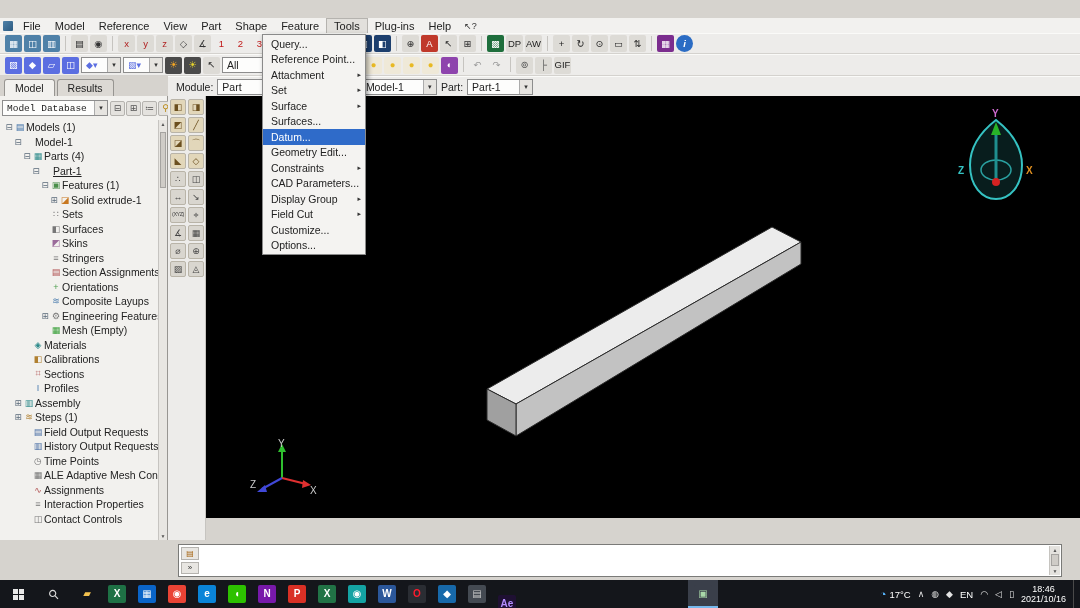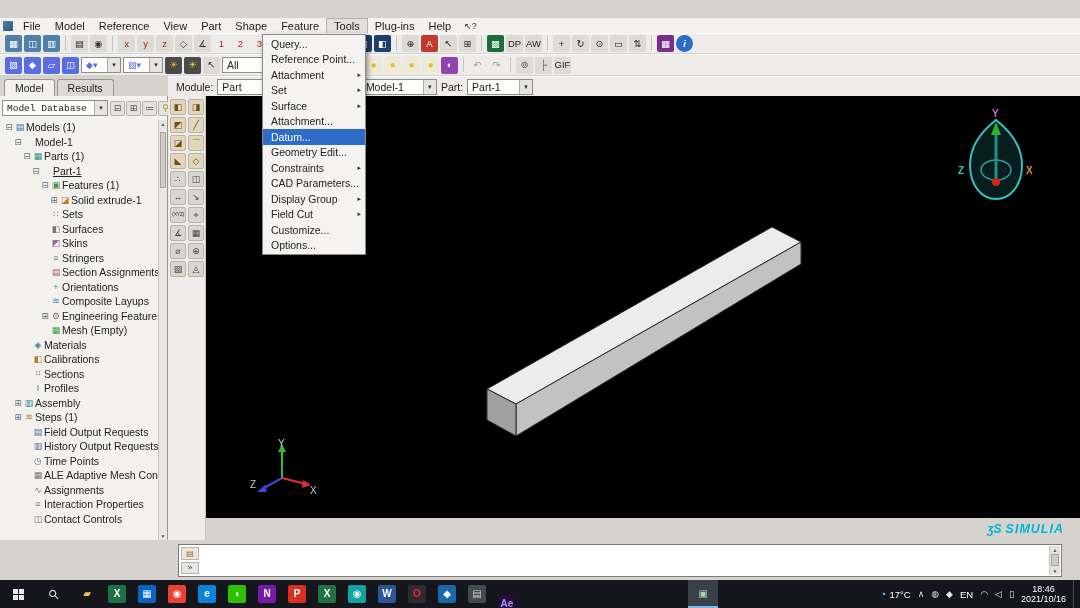--- a/index.html
+++ b/index.html
@@ -305,21 +305,21 @@
             <span class="t-label">Models (1)</span>
           </div>
           <div class="tree-row" style="padding-left: 13px;">
             <span class="expander">⊟</span>
             <span class="t-icon"></span>
             <span class="t-label">Model-1</span>
           </div>
           <div class="tree-row" style="padding-left: 22px;">
             <span class="expander">⊟</span>
             <span class="t-icon" style="color: rgb(46, 139, 139);">▦</span>
-            <span class="t-label">Parts (1)</span>
+            <span class="t-label">Parts (4)</span>
           </div>
           <div class="tree-row" style="padding-left: 31px;">
             <span class="expander">⊟</span>
             <span class="t-icon"></span>
             <span class="t-label underline">Part-1</span>
           </div>
           <div class="tree-row" style="padding-left: 40px;">
             <span class="expander">⊟</span>
             <span class="t-icon" style="color: rgb(74, 143, 74);">▣</span>
             <span class="t-label">Features (1)</span>
@@ -493,24 +493,20 @@
         <ellipse cx="42" cy="62" rx="15" ry="10" fill="none" stroke="#2aa0a0" stroke-width="1.5"></ellipse>
         <line x1="42" y1="20" x2="42" y2="72" stroke="#1f8f8f" stroke-width="3"></line>
         <polygon points="42,14 37,27 47,27" fill="#28b428"></polygon>
         <circle cx="42" cy="74" r="4" fill="#d42222"></circle>
         <text x="38" y="9" fill="#d06bd0" font-size="10" font-weight="bold">Y</text>
         <text x="72" y="66" fill="#e09020" font-size="10" font-weight="bold">X</text>
         <text x="4" y="66" fill="#35c2c2" font-size="10" font-weight="bold">Z</text>
       </svg>
     </div>
 
-    <div class="vpstrip">
-      <span class="logo-icon">ʒS</span>
-      <span class="logo-text">SIMULIA</span>
-    </div>
   </div>
 
   <div class="messagearea">
     <div class="msg-box">
       <div class="msg-tabs">
 
       <div class="msg-tab" style="color: rgb(160, 90, 0);">▤</div>
           <div class="msg-tab" style="color: rgb(51, 51, 51);">»</div>
         </div>
       <div class="msg-lines">
@@ -629,21 +625,21 @@
       </div>
       <div class="tmenu-item">
         <span class="tm-label">Set</span>
         <span class="tm-arrow">▸</span>
       </div>
       <div class="tmenu-item">
         <span class="tm-label">Surface</span>
         <span class="tm-arrow">▸</span>
       </div>
       <div class="tmenu-item">
-        <span class="tm-label">Attachment...</span>
+        <span class="tm-label">Surfaces...</span>
         <span class="tm-arrow"></span>
       </div>
       <div class="tmenu-item selected">
         <span class="tm-label">Datum...</span>
         <span class="tm-arrow"></span>
       </div>
       <div class="tmenu-item">
         <span class="tm-label">Geometry Edit...</span>
         <span class="tm-arrow"></span>
       </div>

